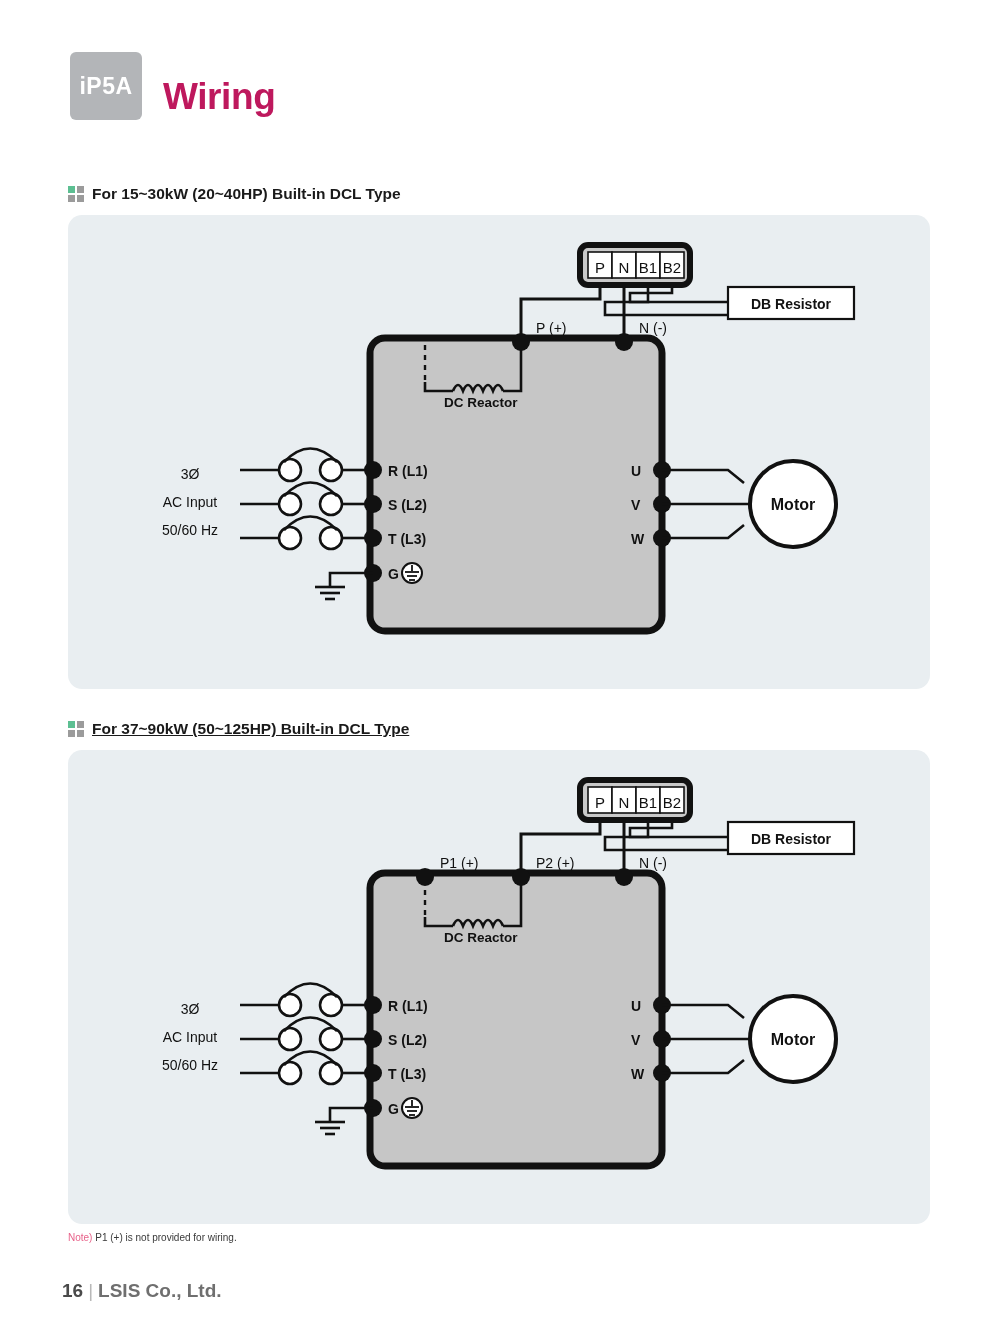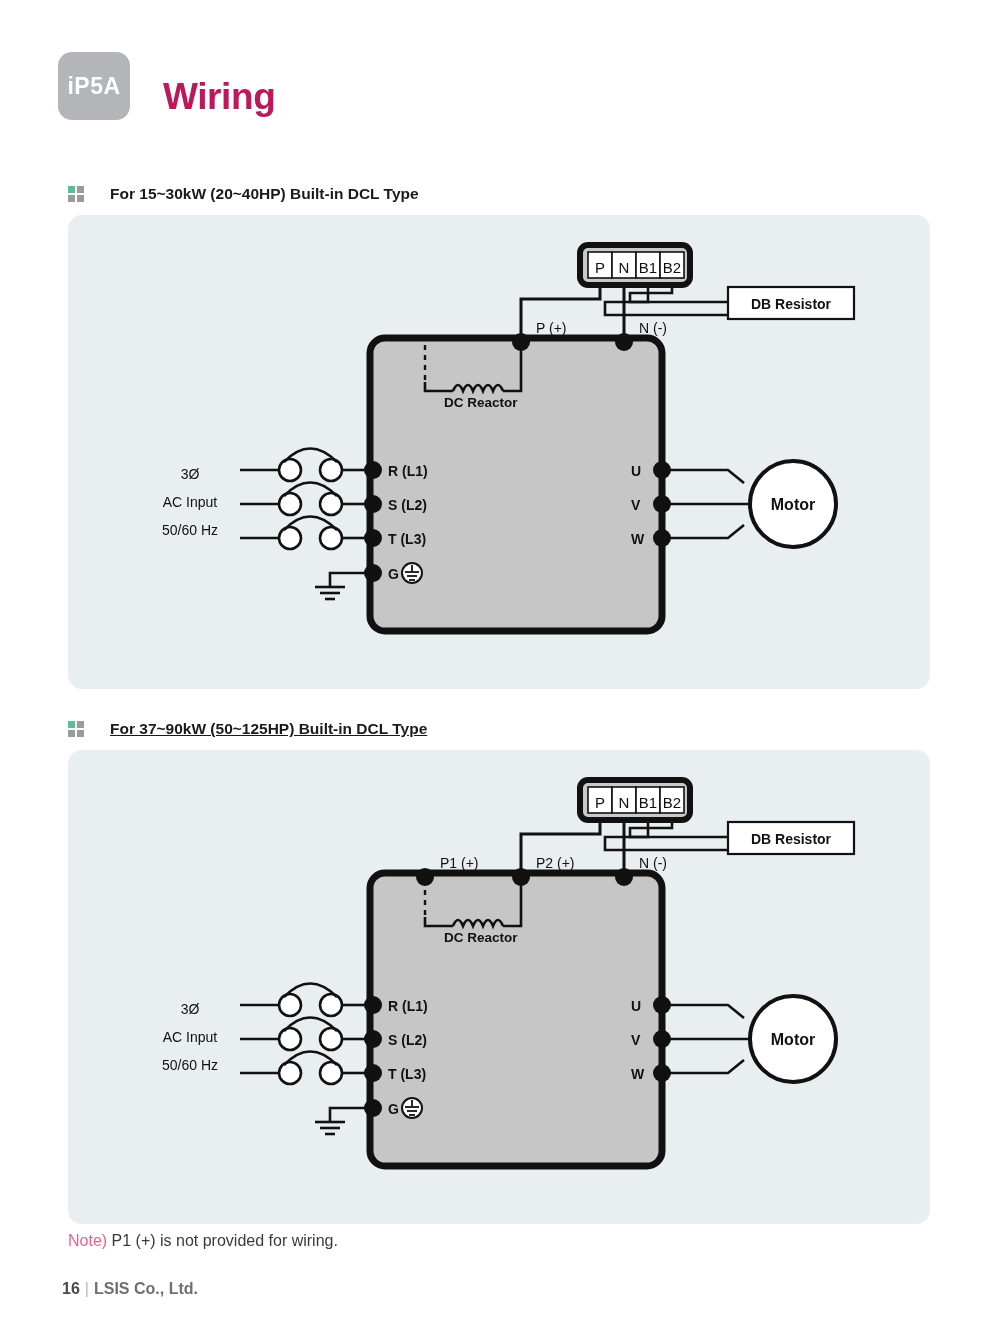--- a/index.html
+++ b/index.html
@@ -6,22 +6,22 @@
   body{
     width:1000px;height:1333px;
     background:#ffffff;
     font-family:"Liberation Sans", sans-serif;
     position:relative;
     overflow:hidden;
   }
   
   .header{position:absolute;left:0;top:0;width:1000px;height:165px;}
   .badge{
-    position:absolute;left:58px;top:52px;width:72px;height:68px;
-    background:#b3b5b8;border-radius:14px;
+    position:absolute;left:70px;top:52px;width:72px;height:68px;
+    background:#b3b5b8;border-radius:6px;
   }
   .badge span{
     display:block;width:100%;text-align:center;
     color:#ffffff;font-size:23px;font-weight:bold;line-height:68px;
     letter-spacing:.5px;
   }
   .page-title{
     position:absolute;left:163px;top:76px;
     font-size:37px;font-weight:bold;color:#be185d;letter-spacing:-.4px;
   }
@@ -30,36 +30,36 @@
   .sec-bullet{
     position:absolute;width:18px;height:18px;
   }
   .sec-bullet i{position:absolute;width:7px;height:7px;display:block;}
   .sec-bullet i.g{background:#5cbf92;}
   .sec-bullet i.a{background:#9b9b9b;}
   .sec-bullet i:nth-child(1){left:0;top:0;}
   .sec-bullet i:nth-child(2){left:9px;top:0;}
   .sec-bullet i:nth-child(3){left:0;top:9px;}
   .sec-bullet i:nth-child(4){left:9px;top:9px;}
-  .sec-label{position:absolute;white-space:nowrap;margin-left:18px;}
+  .sec-label{position:absolute;white-space:nowrap;}
   
   .panel{
     position:absolute;left:68px;width:862px;
     background:#e9eef1;border-radius:14px;
   }
   #panel1{top:215px;height:474px;}
   #panel2{top:750px;height:474px;}
   .svgwrap{position:absolute;left:0;top:0;width:862px;height:474px;}
   
   .note{
-    position:absolute;left:68px;font-size:16px;color:#3a3a3a;
+    position:absolute;left:68px;font-size:10px;color:#3a3a3a;
   }
   .note b{color:#e8628a;font-weight:normal;}
   .footer{
-    position:absolute;left:62px;font-size:16px;color:#6f6f6f;font-weight:bold;
+    position:absolute;left:62px;font-size:19px;color:#6f6f6f;font-weight:bold;
   }
   .footer .num{color:#4a4a4a;}
   .footer .bar{color:#b9b9b9;font-weight:normal;padding:0 5px;}
 </style>
 </head>
 <body>
 
 <div class="header">
   <div class="badge">
     <span>iP5A</span>

